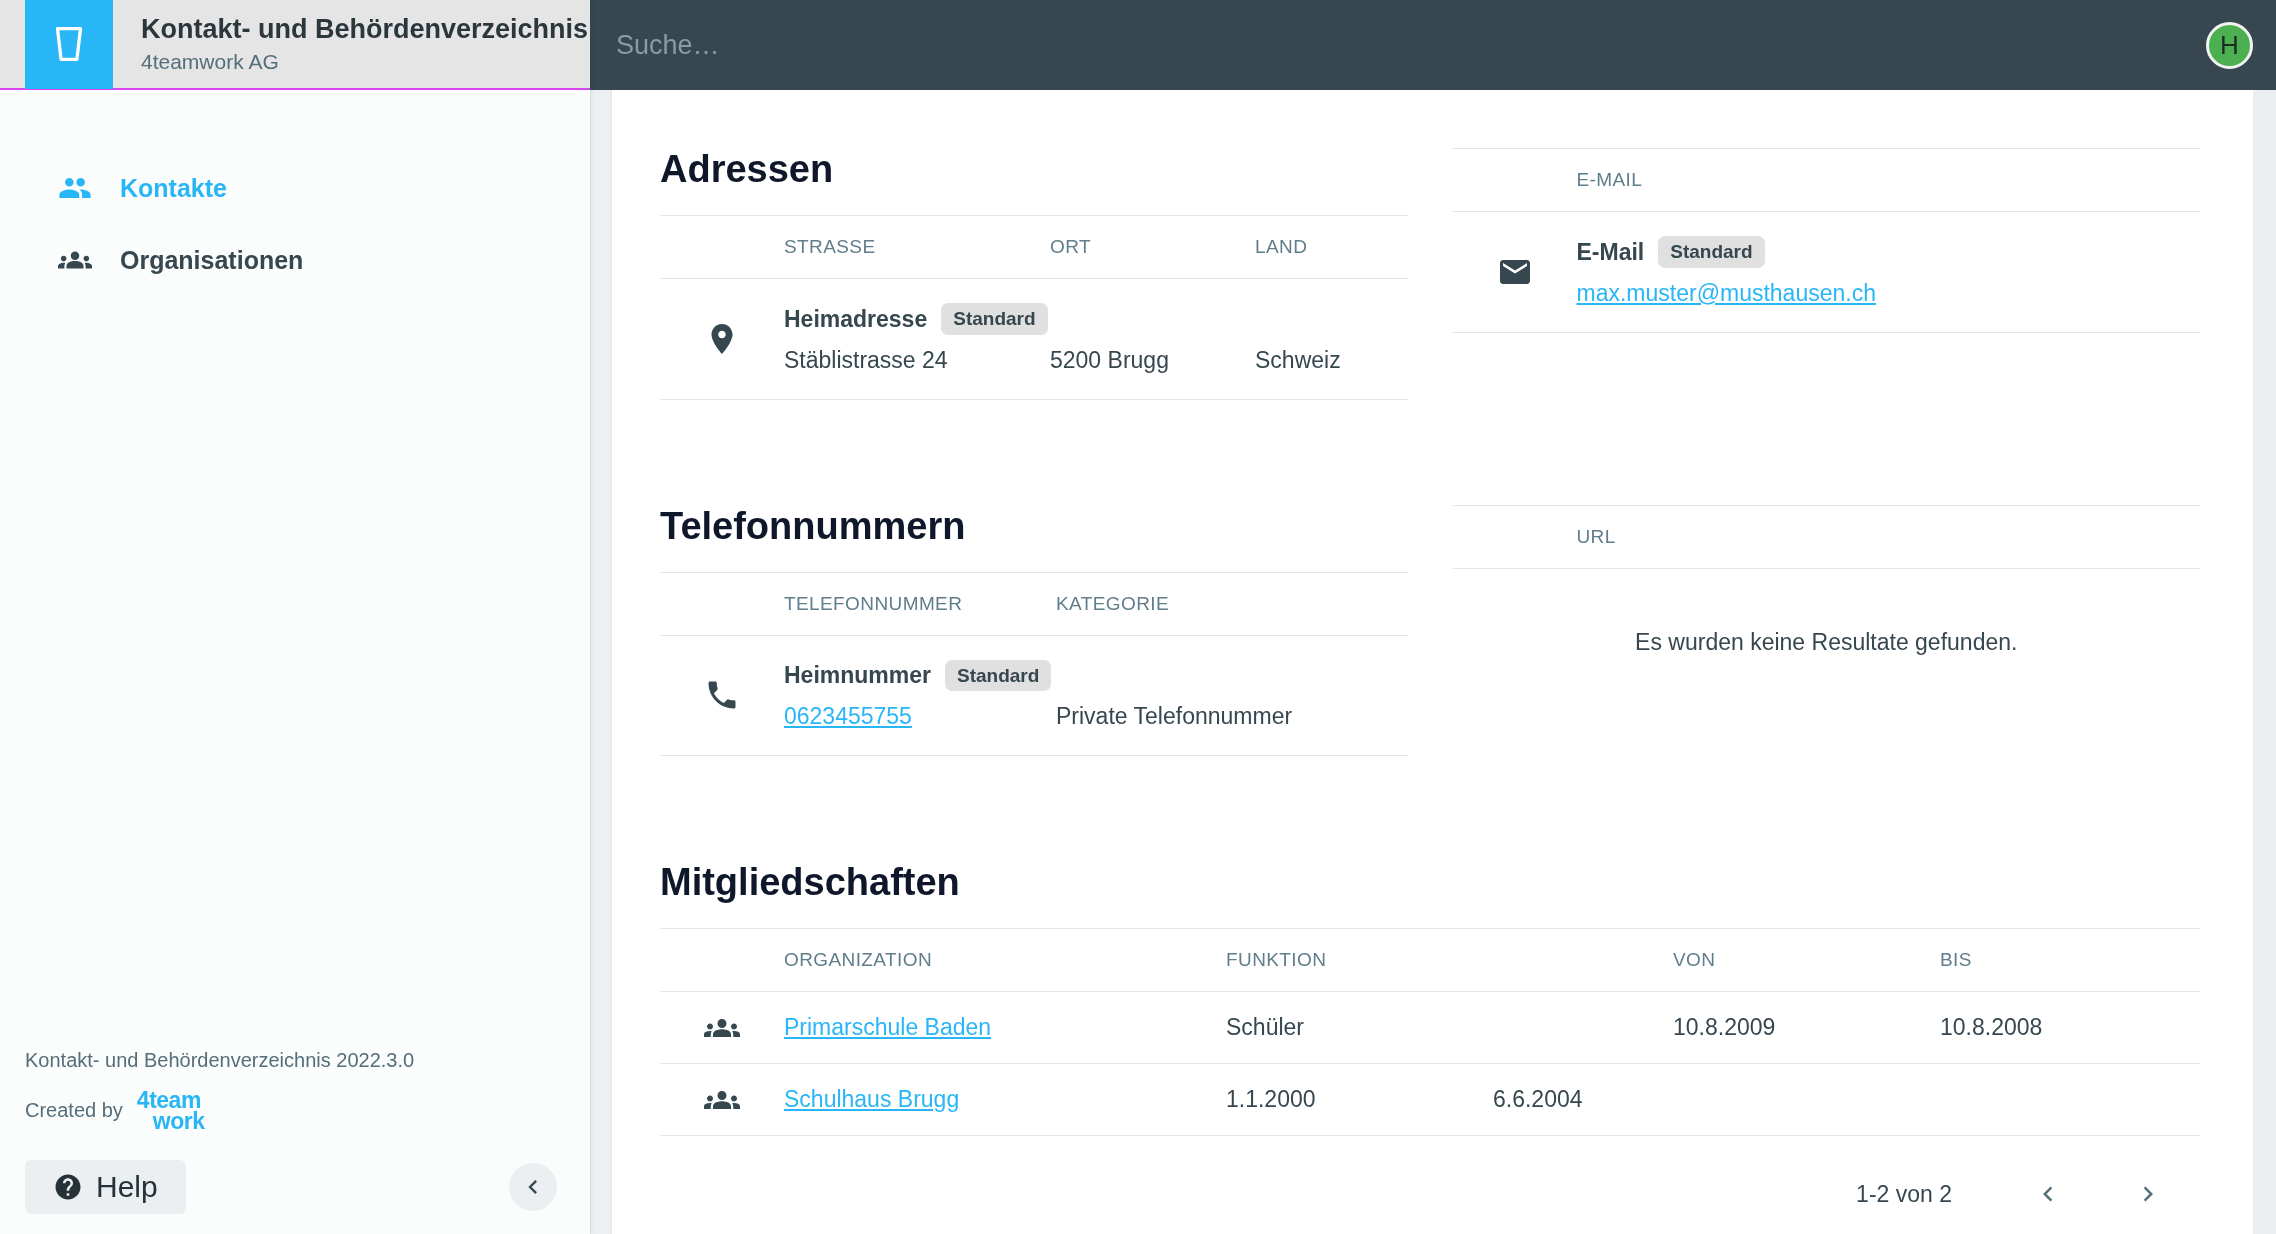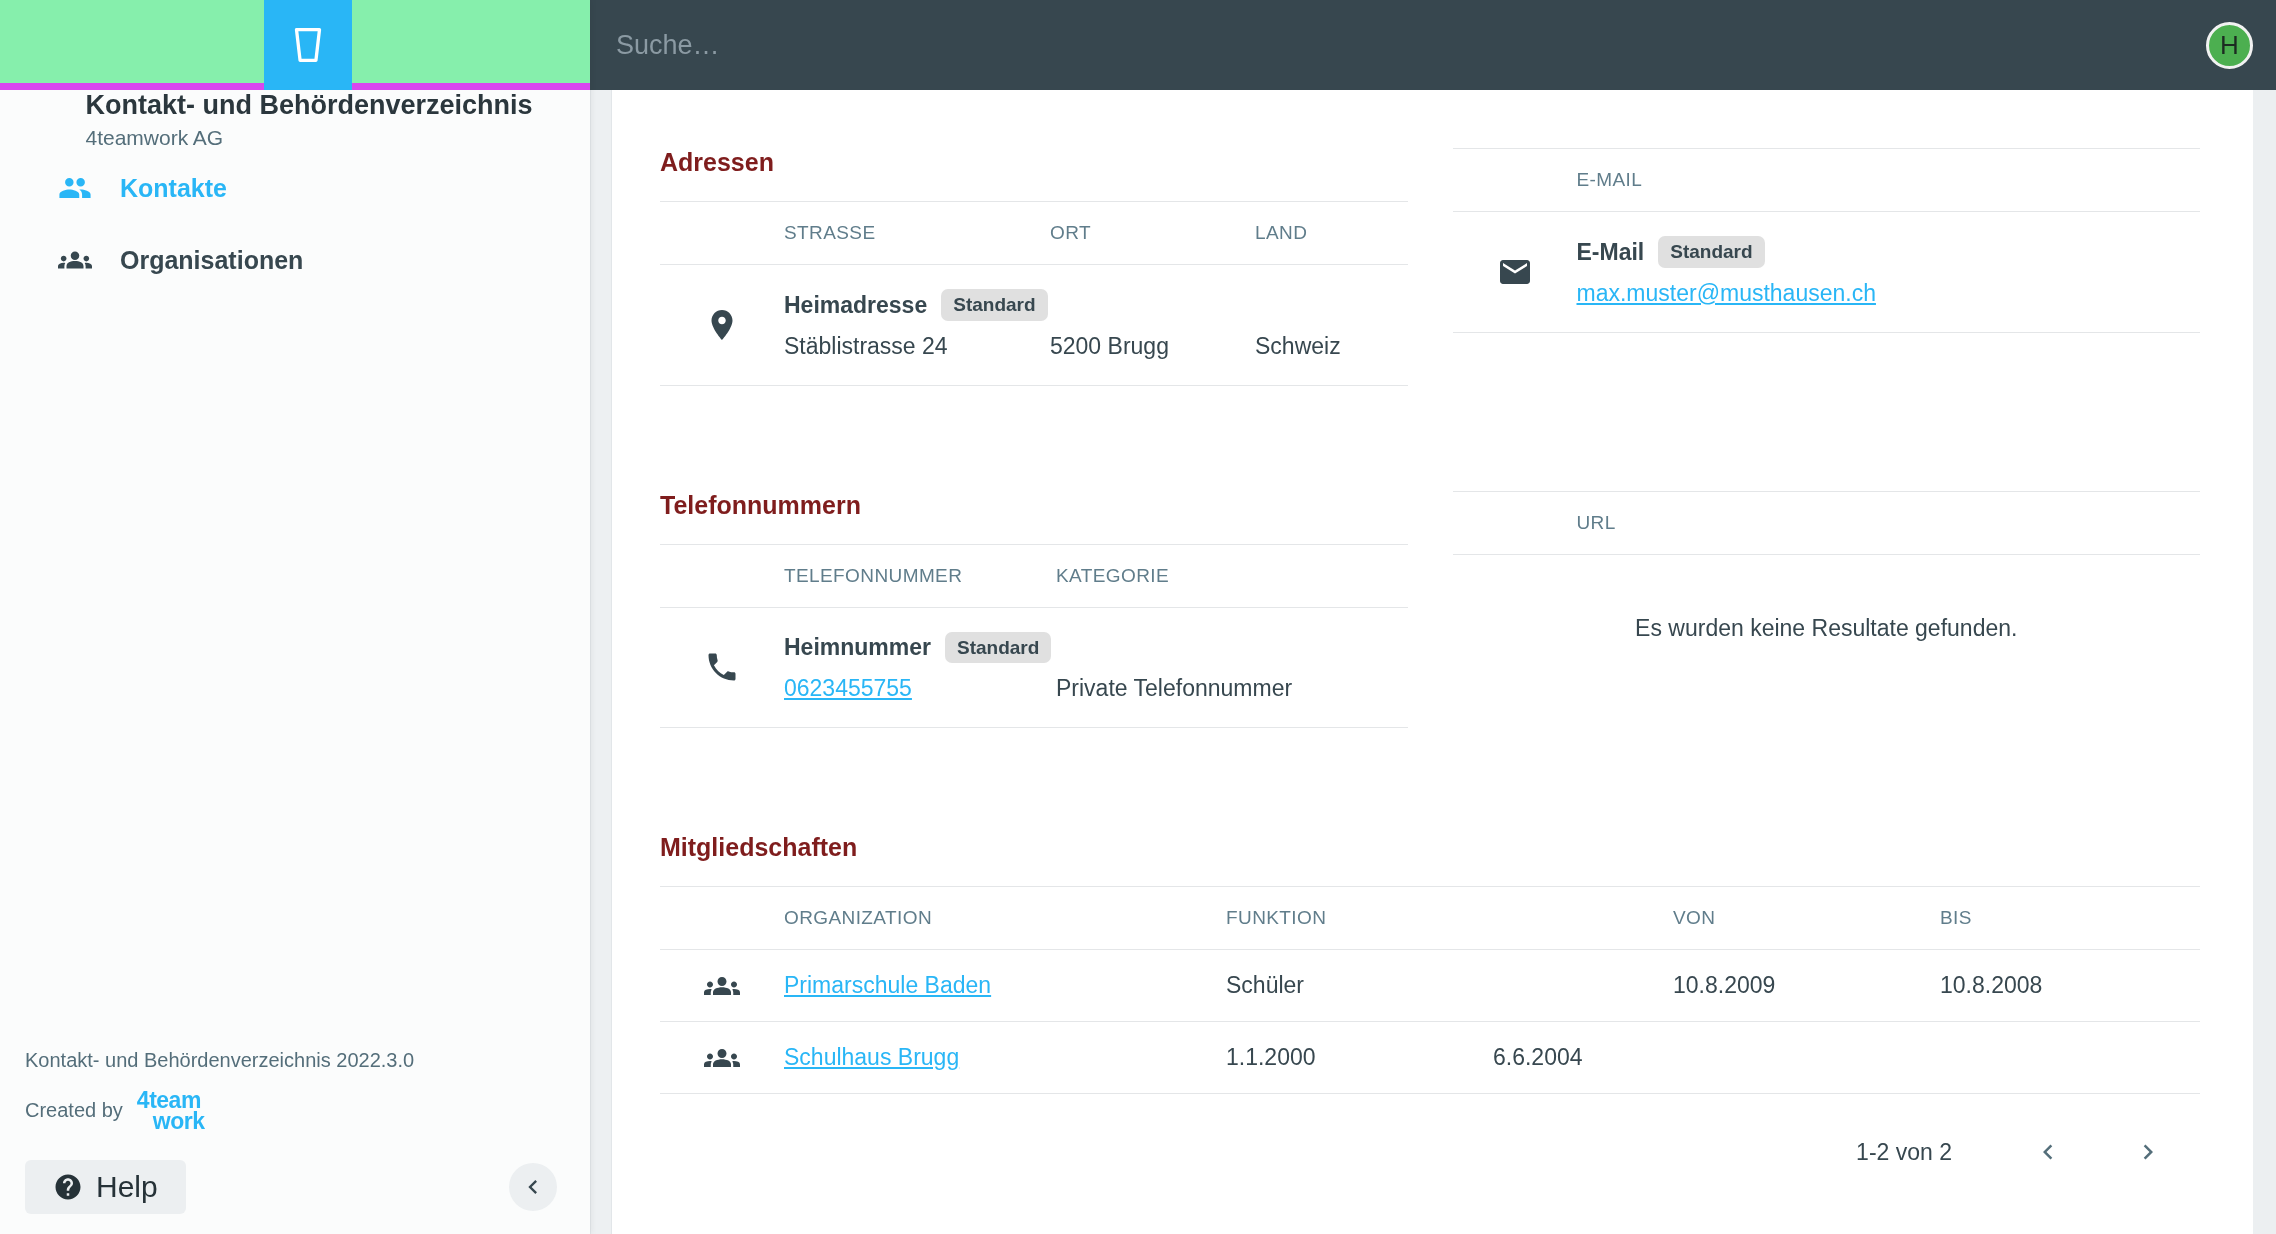--- a/index.html
+++ b/index.html
@@ -13,22 +13,22 @@
   .search-input { flex:1; margin-left:26px; background:transparent; border:none; outline:none;
                   color:#eceff1; font-size:27px; font-family:inherit; }
   .search-input::placeholder { color:#8b9aa3; opacity:1; }
   .avatar { width:47px; height:47px; border-radius:50%; background:#4caf50;
             border:3px solid #f2f2f2; color:#1c2b21; display:flex; align-items:center;
             justify-content:center; font-size:26px; font-weight:500; margin-right:23px; flex:none; }
 
   
   .sidebar { position:absolute; left:0; top:0; width:590px; height:100%; background:#fbfcfc;
              z-index:4; box-shadow:2px 0 6px rgba(0,0,0,0.05); }
-  .sidebar-header { height:90px; background:#86efac; display:flex; align-items:center;
-                    border-bottom:7px solid #d946ef;flex-direction:column; }
+  .sidebar-header { height:90px; background:#e5e5e5; display:flex; align-items:center;
+                    border-bottom:2px solid #d946ef; }
   .logo { width:88px; height:90px; background:#29b6f6; margin-left:25px; flex:none;
           display:flex; align-items:center; justify-content:center; }
   .logo svg { width:46px; height:46px; }
   .titles { margin-left:28px; }
   .app-title { font-size:27px; font-weight:700; color:#2b373d; line-height:1.15; }
   .app-subtitle { font-size:21px; color:#546e7a; margin-top:5px; }
 
   .nav { margin-top:62px; }
   .nav-item { display:flex; align-items:center; height:72px; padding-left:58px; cursor:pointer;
               color:#37474f; }
@@ -56,21 +56,21 @@
   
   .strip-left { position:absolute; left:590px; top:90px; bottom:0; width:22px; background:#edf0f2;
                 border-left:1px solid #e2e6e9; border-right:1px solid #e2e6e9; z-index:2; }
   .strip-right { position:absolute; right:0; top:90px; bottom:0; width:23px; background:#eceff1; z-index:2; }
 
   
   .content { position:absolute; left:612px; top:90px; right:23px; bottom:0; background:#fff;
              padding:58px 53px 0 48px; overflow:hidden; }
   .sections-grid { display:grid; grid-template-columns:1fr 1fr; column-gap:45px; row-gap:105px; }
   .section.full { grid-column:1 / -1; }
-  .section-title { font-size:25px; font-weight:700; color:#7f1d1d; margin-bottom:24px; }
+  .section-title { font-size:38px; font-weight:700; color:#0f172a; margin-bottom:24px; }
 
   .table { border-top:1px solid #e4e6e8; }
   .thead { display:flex; align-items:center; border-bottom:1px solid #e4e6e8; padding:20px 0; }
   .th { font-size:19px; color:#607d8b; letter-spacing:0.4px; }
   .spacer { width:124px; flex:none; }
 
   .addr-c1 { width:266px; flex:none; } .addr-c2 { width:205px; flex:none; } .addr-c3 { flex:1; }
   .ph-c1   { width:272px; flex:none; } .ph-c2   { flex:1; }
   .mem-c1  { width:442px; flex:none; } .mem-c2  { width:447px; flex:none; }
   .mem-c3  { width:267px; flex:none; } .mem-c4  { flex:1; }

